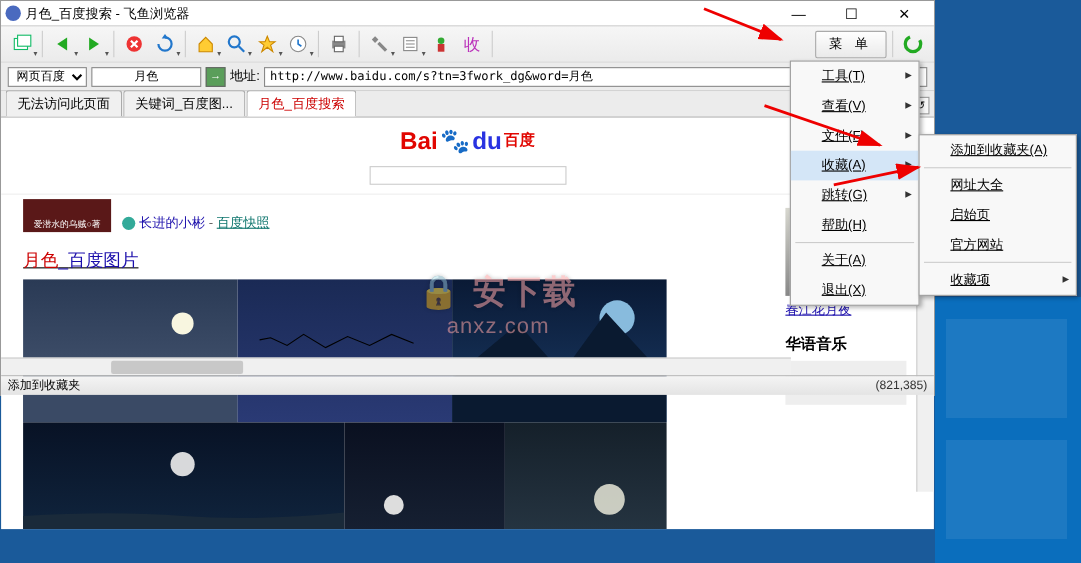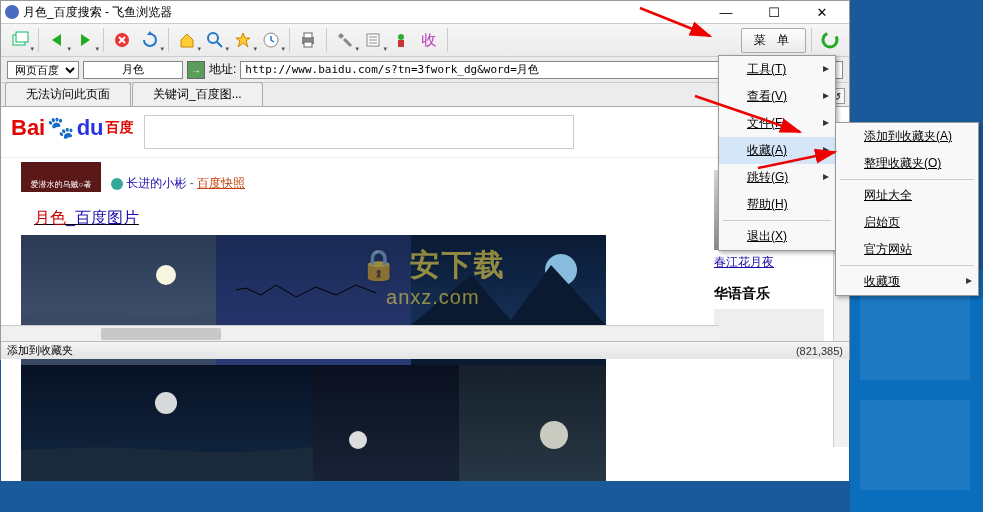--- a/index.html
+++ b/index.html
@@ -15,42 +15,42 @@
 .tbtn.drop::after { content: "▾"; font-size: 7px; color: #555; position: absolute; right: -1px; bottom: 0; }
 .sep { width: 1px; height: 24px; background: #ccc; margin: 0 3px; }
 .menu-btn { border: 1px solid #aaa; background: linear-gradient(#fefefe,#eaeaea); padding: 3px 12px; font-size: 12px; cursor: pointer; border-radius: 2px; letter-spacing: 4px; }
 .spin-btn { width: 26px; height: 26px; display: flex; align-items: center; justify-content: center; }
 .addrbar { height: 26px; background: #ececec; display: flex; align-items: center; padding: 0 6px; gap: 4px; font-size: 12px; border-bottom: 1px solid #ccc; }
 .combo { border: 1px solid #888; background: #fff; height: 18px; font-size: 11px; padding: 0 2px; text-align: center; }
 .addr-label { color: #000; }
 .addr-input { flex: 1; border: 1px solid #888; height: 18px; font-size: 11px; padding: 0 4px; font-family: monospace; }
 .go-btn { width: 18px; height: 18px; background: #5a9e5a; border: 1px solid #666; color: #fff; font-size: 10px; display: flex; align-items: center; justify-content: center; cursor: pointer; }
 .tabbar { height: 24px; background: #ececec; display: flex; align-items: flex-end; padding: 0 4px; border-bottom: 1px solid #aaa; font-size: 12px; }
-.tab { padding: 3px 20px; border: 1px solid #aaa; border-bottom: none; background: #f0f0f0; margin-right: 1px; cursor: pointer; border-radius: 3px 3px 0 0; }
+.tab { padding: 3px 10px; border: 1px solid #aaa; border-bottom: none; background: #f0f0f0; margin-right: 1px; cursor: pointer; border-radius: 3px 3px 0 0; }
 .tab.active { background: #fff; color: #c00; }
 .tab-ctrl { margin-left: auto; display: flex; gap: 2px; padding-bottom: 2px; }
 .tab-ctrl-btn { width: 16px; height: 16px; border: 1px solid #999; background: #f8f8f8; font-size: 10px; display: flex; align-items: center; justify-content: center; cursor: pointer; }
 .content { position: relative; height: 374px; overflow: hidden; background: #fff; }
-.baidu-header { display: flex; align-items: flex-start; padding: 8px 10px; gap: 10px; border-bottom: 1px solid #eee; }
+.baidu-header { display: flex; align-items: center; padding: 8px 10px; gap: 10px; border-bottom: 1px solid #eee; flex-direction: column; }
 .baidu-logo { display: flex; align-items: center; font-weight: bold; font-size: 22px; }
 .logo-bai { color: #e10601; }
 .logo-paw { color: #2932e1; margin: 0 2px; }
 .logo-du { color: #2932e1; }
 .logo-sub { color: #e10601; font-size: 14px; margin-left: 2px; }
 .search-box { flex: 1; height: 34px; border: 1px solid #ccc; max-width: 430px; }
 .search-btn { height: 36px; padding: 0 20px; background: #3385ff; color: #fff; border: none; font-size: 14px; cursor: pointer; }
 .page-body { padding: 4px 20px; display: flex; }
 .main-col { flex: 1; }
 .result-snippet { display: flex; gap: 10px; margin-bottom: 10px; align-items: flex-end; }
 .snippet-thumb { width: 80px; height: 30px; background: #5a1818; color: #fff; font-size: 8px; display: flex; align-items: flex-end; justify-content: center; padding-bottom: 2px; }
 .snippet-text { font-size: 12px; color: #666; }
 .snippet-author { color: #1a0dab; }
-.snippet-link { color: #c2410c; text-decoration: underline; }
+.snippet-link { color: #0f766e; text-decoration: underline; }
 .green-dot { width: 12px; height: 12px; background: #3a9; border-radius: 50%; display: inline-block; vertical-align: middle; }
-.h3-link { font-size: 16px; text-decoration: underline; display: inline-block; margin: 6px 13px; }
+.h3-link { font-size: 16px; text-decoration: underline; display: inline-block; margin: 6px 0; }
 .h3-link .red { color: #c00; }
 .h3-link .blue { color: #1a0dab; }
 .img-grid { line-height: 0; }
 .img-grid .row { display: flex; }
 .thumb { height: 130px; display: inline-block; }
 .side-col { width: 125px; padding-left: 10px; }
 .side-thumb { width: 110px; height: 80px; background: linear-gradient(#d8d8d0,#888); margin-top: 8px; }
 .side-link { color: #1a0dab; font-size: 12px; text-decoration: underline; display: block; margin-top: 4px; }
 .side-title { font-size: 14px; font-weight: bold; margin-top: 14px; }
 .scrollbar-h { position: absolute; bottom: 18px; left: 0; right: 130px; height: 16px; background: #f0f0f0; border-top: 1px solid #ccc; }
@@ -62,21 +62,21 @@
 .menu-panel { position: absolute; background: #f8f8f8; border: 1px solid #999; box-shadow: 2px 2px 4px rgba(0,0,0,0.3); font-size: 12px; z-index: 100; }
 .menu-panel .item { padding: 5px 22px 5px 28px; cursor: pointer; position: relative; white-space: nowrap; text-decoration: underline; }
 .menu-panel .item:hover, .menu-panel .item.hover { background: #d4e6f7; }
 .menu-panel .item.arrow::after { content: "▸"; position: absolute; right: 6px; color: #333; }
 .menu-panel .msep { height: 1px; background: #ccc; margin: 2px 4px; }
 .main-menu { top: 55px; left: 718px; width: 118px; }
 .sub-menu { top: 122px; left: 835px; width: 144px; }
 
 .arrow-svg { position: absolute; z-index: 200; pointer-events: none; }
 
-.watermark { position: absolute; top: 245px; left: 360px; z-index: 150; opacity: 0.55; color: #fde047; text-align: center; font-family: Arial, sans-serif; pointer-events: none; }
+.watermark { position: absolute; top: 245px; left: 380px; z-index: 150; opacity: 0.55; color: #fca5a5; text-align: center; font-family: Arial, sans-serif; pointer-events: none; }
 .watermark .wm-top { font-size: 30px; font-weight: bold; letter-spacing: 2px; text-shadow: 0 0 4px rgba(0,0,0,0.4); }
 .watermark .wm-bot { font-size: 20px; letter-spacing: 1px; }
 
 .desktop-tiles { position: absolute; right: 0; top: 270px; width: 133px; height: 242px; background: #0a6ebd; }
 .desktop-tiles::before,.desktop-tiles::after { content:""; position:absolute; background: rgba(255,255,255,0.08); }
 .desktop-tiles::before { top: 20px; left: 10px; width: 110px; height: 90px; }
 .desktop-tiles::after { top: 130px; left: 10px; width: 110px; height: 90px; }
 </style>
 </head>
 <body>
@@ -191,20 +191,21 @@
     <select class="combo" style="width:72px"><option>网页百度</option></select>
     <input class="combo" style="width: 100px;" value="月色">
     <div class="go-btn">→</div>
     <span class="addr-label">地址:</span>
     <input class="addr-input" value="http://www.baidu.com/s?tn=3fwork_dg&amp;word=月色" style="">
   </div>
 
   <div class="tabbar">
     <div class="tab">无法访问此页面</div>
     <div class="tab">关键词_百度图...</div>
+    <div class="tab active">月色_百度搜索</div>
     <div class="tab-ctrl">
       <div class="tab-ctrl-btn">✕</div>
       <div class="tab-ctrl-btn">↺</div>
     </div>
   </div>
 
   <div class="content">
     <div class="baidu-header">
       <div class="baidu-logo">
         <span class="logo-bai">Bai</span>
@@ -282,26 +283,26 @@
 </div>
 
 <div class="menu-panel main-menu">
   <div class="item arrow">工具(T)</div>
   <div class="item arrow">查看(V)</div>
   <div class="item arrow">文件(F)</div>
   <div class="item arrow hover">收藏(A)</div>
   <div class="item arrow">跳转(G)</div>
   <div class="item">帮助(H)</div>
   <div class="msep"></div>
+  <div class="item">关于(A)</div>
   <div class="item">退出(X)</div>
 </div>
 
 <div class="menu-panel sub-menu">
   <div class="item">添加到收藏夹(A)</div>
-  <div class="item">整理收藏夹(O)</div>
   <div class="msep"></div>
   <div class="item">网址大全</div>
   <div class="item">启始页</div>
   <div class="item">官方网站</div>
   <div class="msep"></div>
   <div class="item arrow">收藏项</div>
 </div>
 
 <svg class="arrow-svg" style="top:0;left:0" width="983" height="300">
   <defs>

